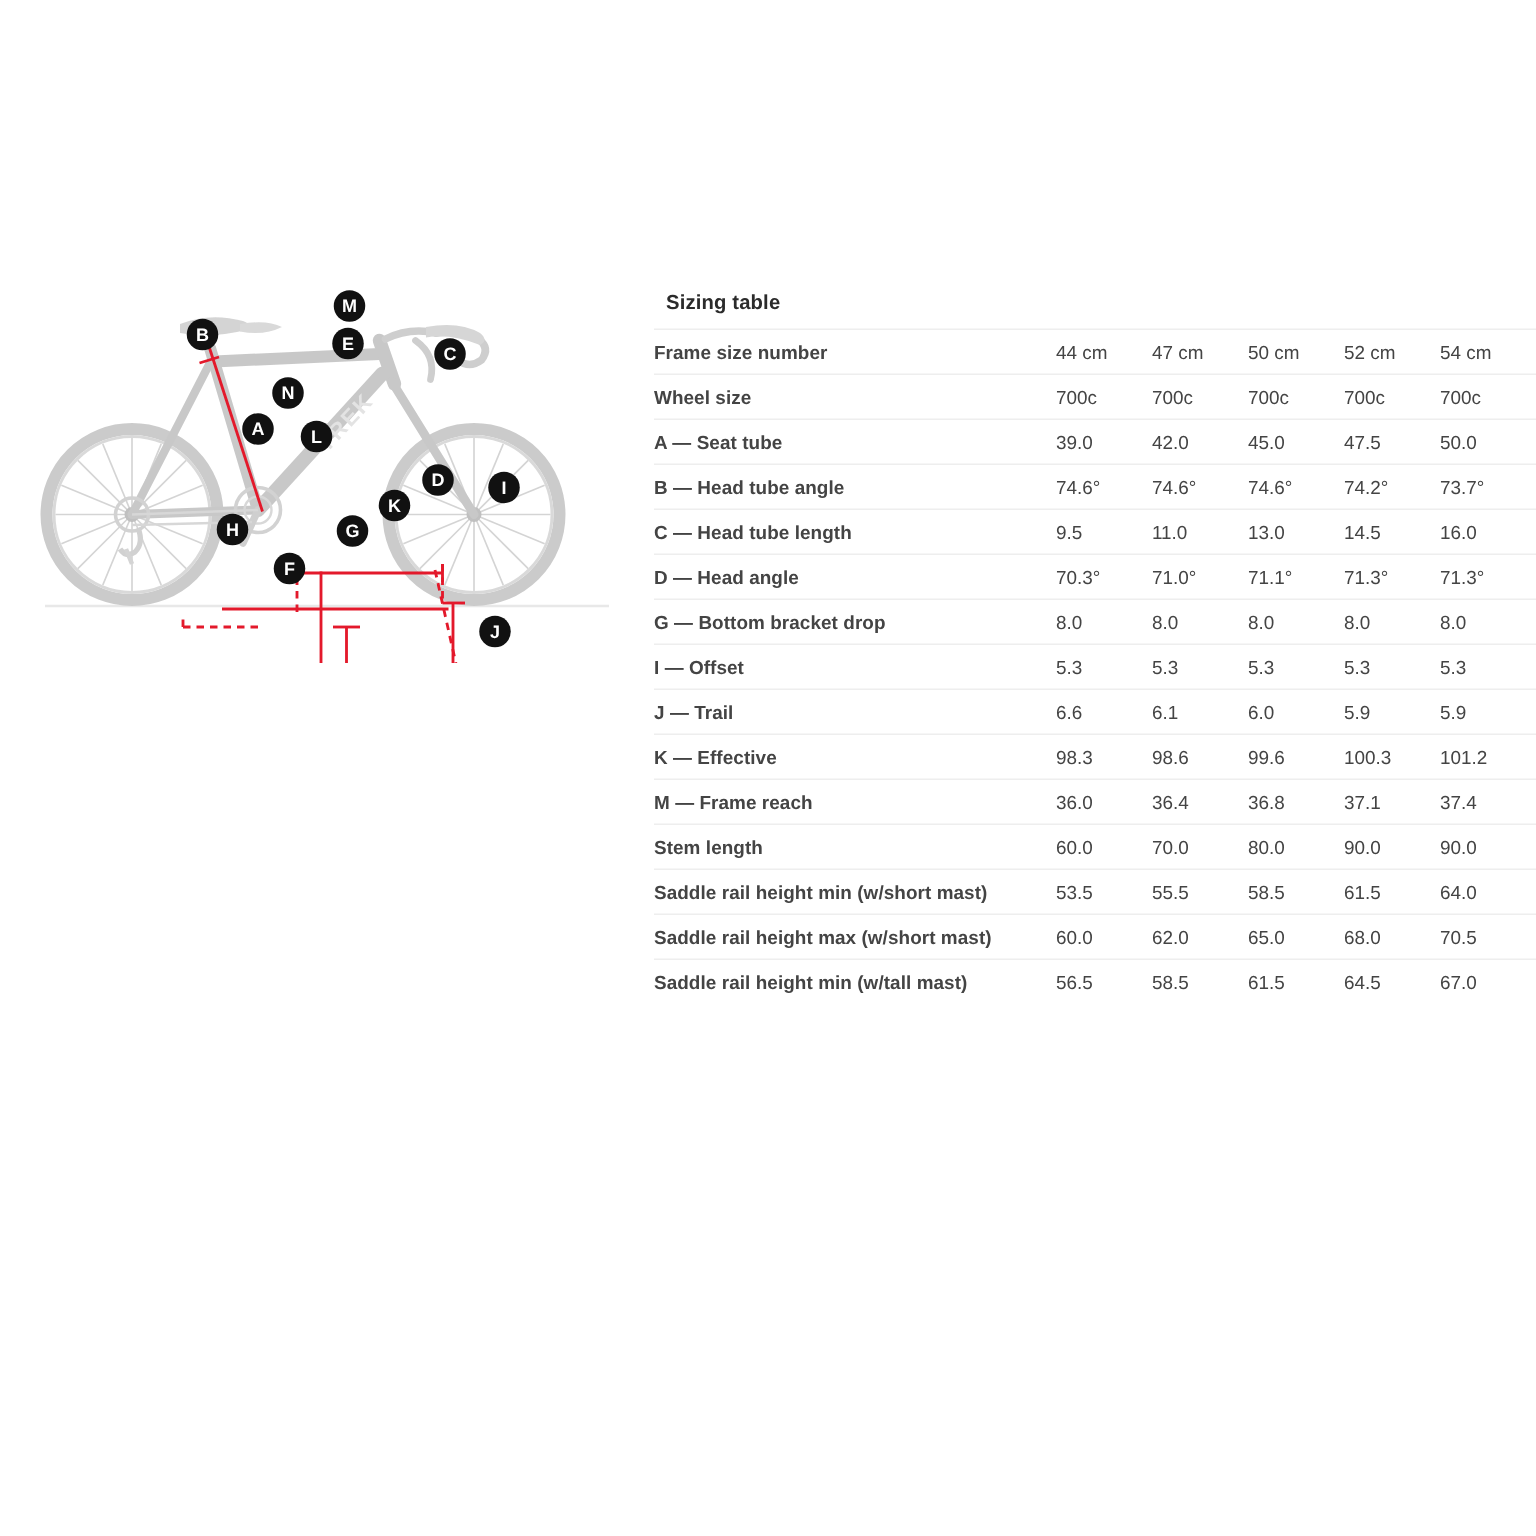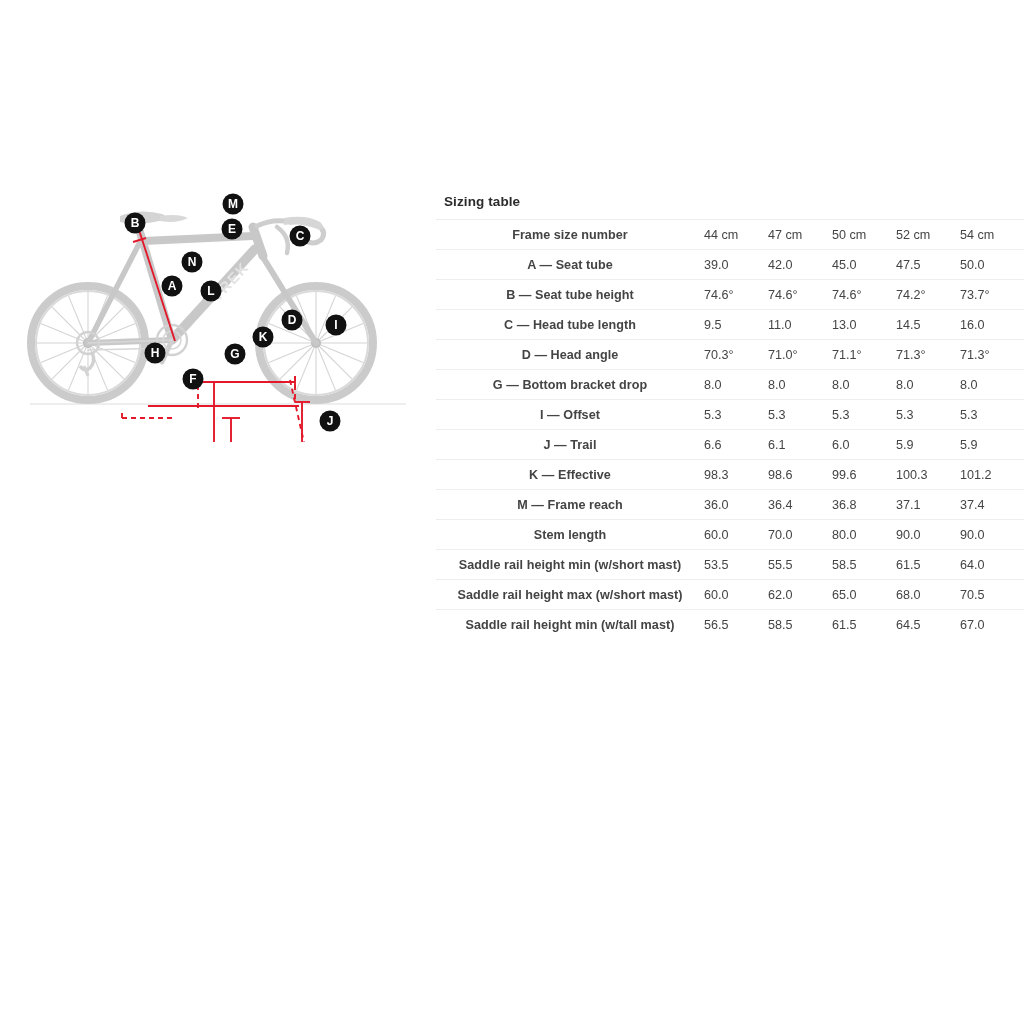--- a/index.html
+++ b/index.html
@@ -52,21 +52,20 @@
     padding: 0;
     white-space: nowrap;
     overflow: hidden;
   }
   td.rowlabel {
     width: 268px;
     font-weight: bold;
     color: #2f2f2f;
     padding-left: 9px;
     letter-spacing: .05px;
-    text-align: center;
   }
   td.val {
     width: 64px;
     text-align: left;
     padding-left: 6px;
     color: #4a4a4a;
     font-weight: normal;
   }
 </style>
 </head>
@@ -287,29 +286,37 @@
       <tbody id="sizing-body">
           <tr>
             <td class="rowlabel">Frame size number</td>
             <td class="val">44 cm</td>
             <td class="val">47 cm</td>
             <td class="val">50 cm</td>
             <td class="val">52 cm</td>
             <td class="val">54 cm</td>
           </tr>
           <tr>
+            <td class="rowlabel">Wheel size</td>
+            <td class="val">700c</td>
+            <td class="val">700c</td>
+            <td class="val">700c</td>
+            <td class="val">700c</td>
+            <td class="val">700c</td>
+          </tr>
+          <tr>
             <td class="rowlabel">A — Seat tube</td>
             <td class="val">39.0</td>
             <td class="val">42.0</td>
             <td class="val">45.0</td>
             <td class="val">47.5</td>
             <td class="val">50.0</td>
           </tr>
           <tr>
-            <td class="rowlabel">B — Seat tube height</td>
+            <td class="rowlabel">B — Head tube angle</td>
             <td class="val">74.6°</td>
             <td class="val">74.6°</td>
             <td class="val">74.6°</td>
             <td class="val">74.2°</td>
             <td class="val">73.7°</td>
           </tr>
           <tr>
             <td class="rowlabel">C — Head tube length</td>
             <td class="val">9.5</td>
             <td class="val">11.0</td>

